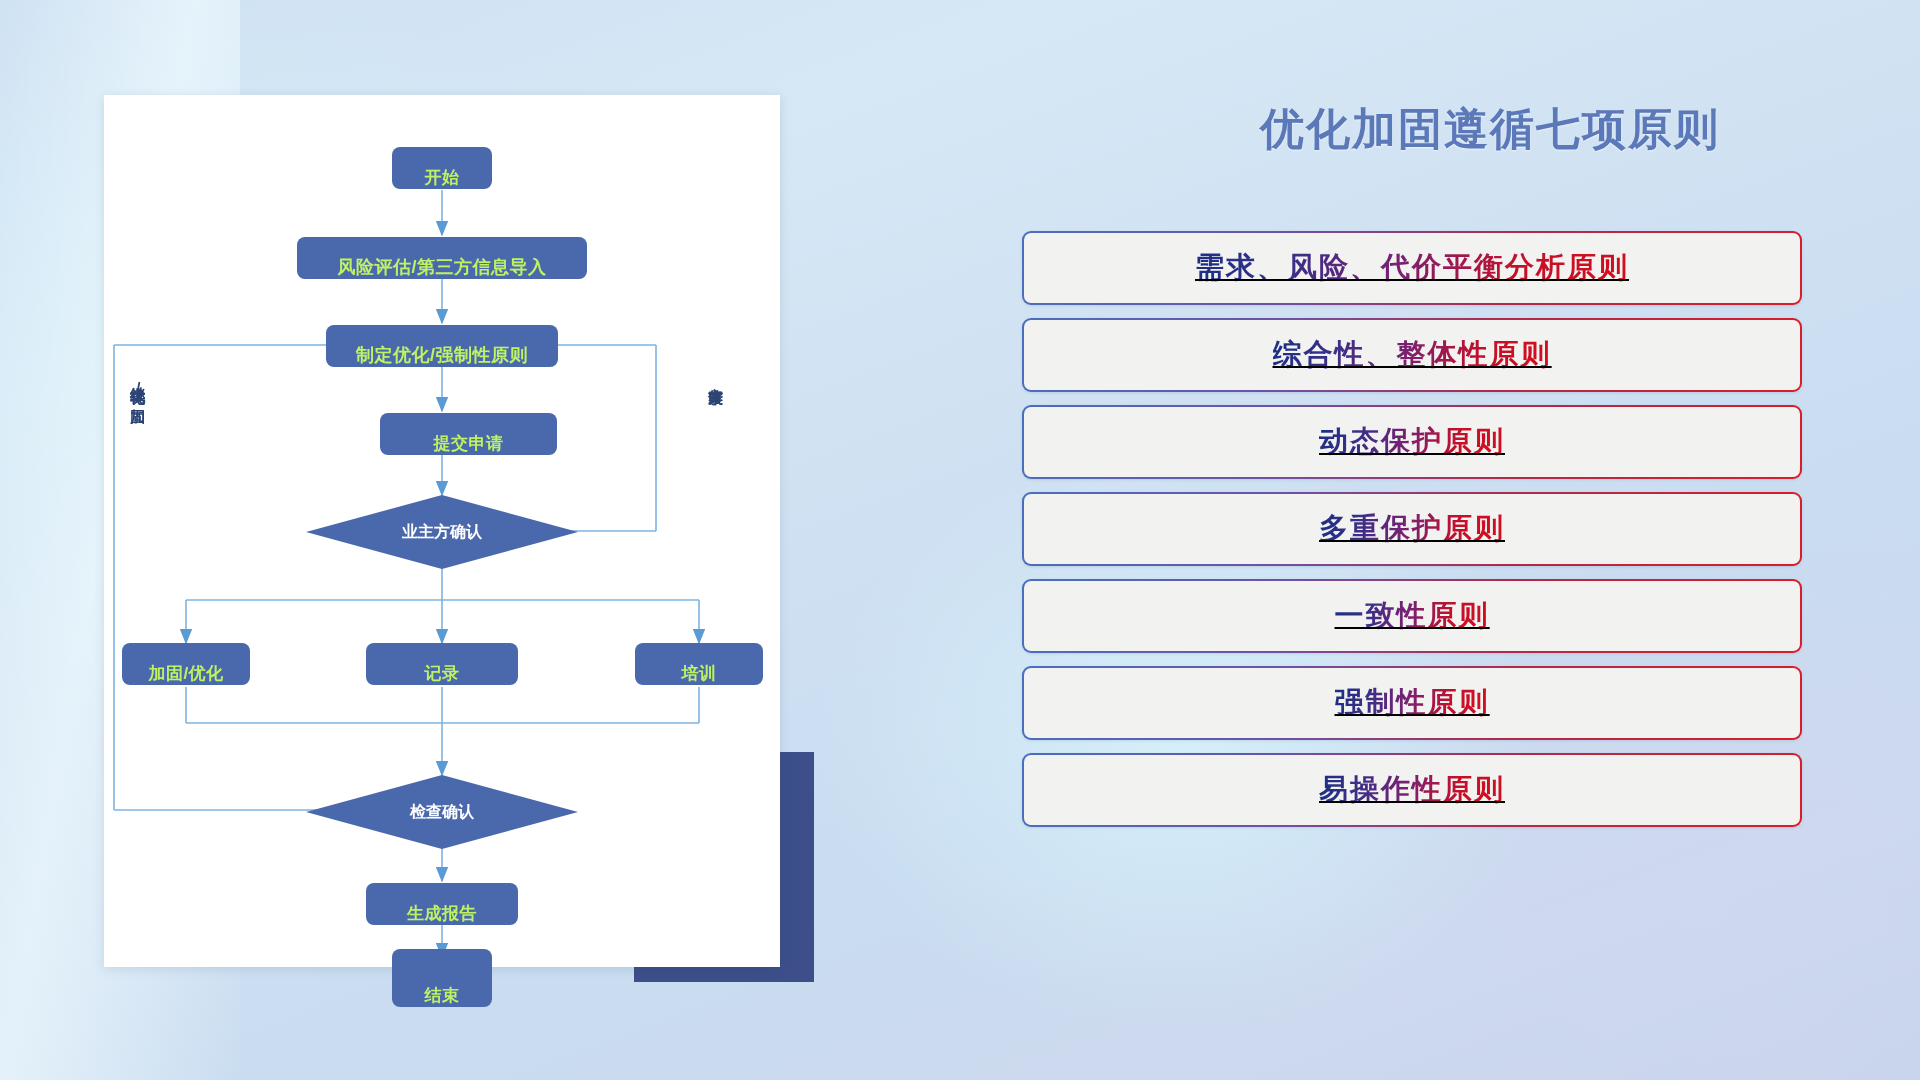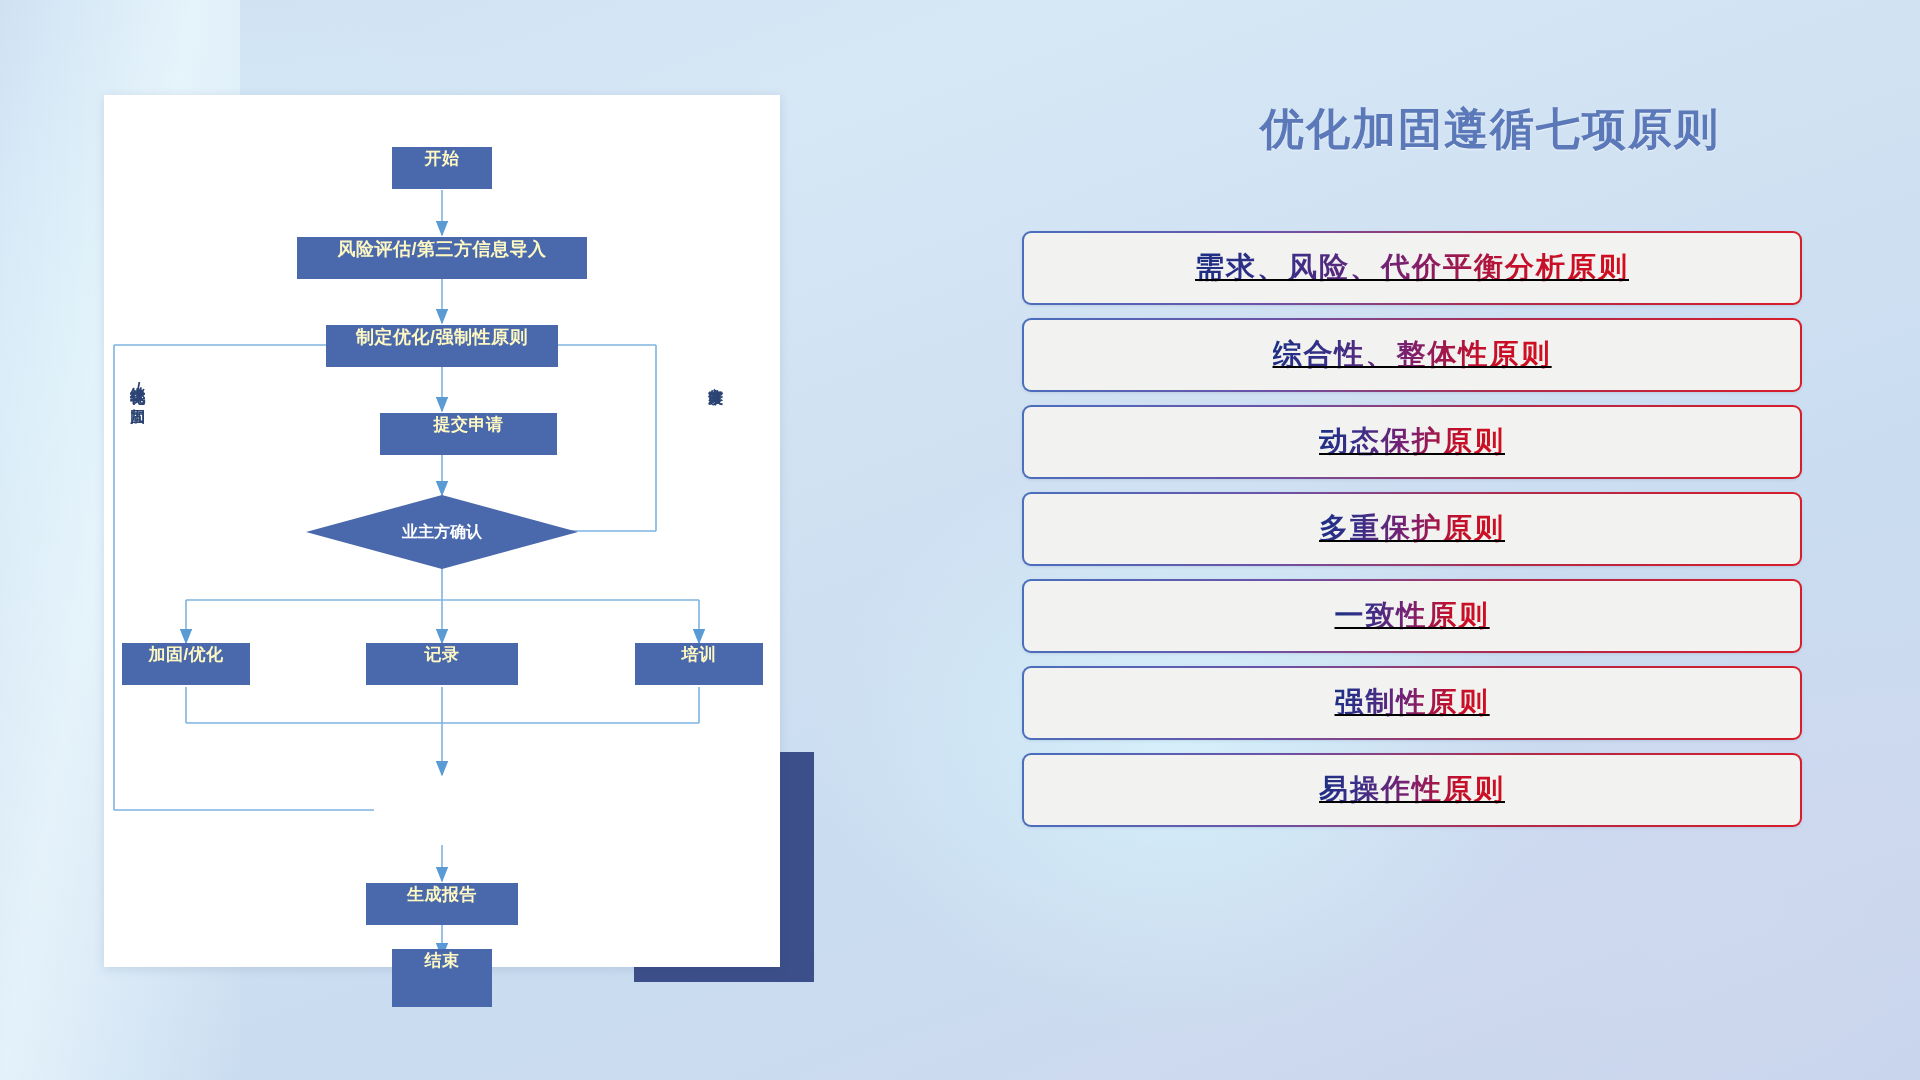--- a/index.html
+++ b/index.html
@@ -37,24 +37,24 @@
     left: 104px; top: 95px;
     width: 676px; height: 872px;
     background: #ffffff;
     box-shadow: 0 2px 10px rgba(40,60,110,0.13);
   }
   .flow { position:absolute; left:0; top:0; width:676px; height:872px; }
 
   .node {
     position: absolute;
     background: #4a68ac;
-    border-radius: 0;
-    color: #fef9c3;
-    font-weight: bold;
-    display: flex; align-items: flex-start; justify-content: center;
+    border-radius: 8px;
+    color: #bef264;
+    font-weight: bold;
+    display: flex; align-items: flex-end; justify-content: center;
     letter-spacing: 0.5px;
     white-space: nowrap;
   }
   .node.small { font-size: 17px; }
   .node.mid   { font-size: 18px; }
 
   .diamond {
     position: absolute;
     background: #4a68ac;
     color: #ffffff;
@@ -199,20 +199,23 @@
     </div>
 
     <div class="node small" style="left:262px; top:548px; width:152px; height:42px;">
       <span>记录</span>
     </div>
 
     <div class="node small" style="left:531px; top:548px; width:128px; height:42px;">
       <span>培训</span>
     </div>
 
+    <div class="diamond" style="left:202px; top:680px; width:272px; height:74px;">
+      <span>检查确认</span>
+    </div>
 
     <div class="node small" style="left:262px; top:788px; width:152px; height:42px;">
       <span>生成报告</span>
     </div>
 
     <div class="node small" style="left:288px; top:854px; width:100px; height:58px;">
       <span>结束</span>
     </div>
 
     <div class="vlabel" style="left:26px; top:280px; height:160px;">继续优化/加固</div>

